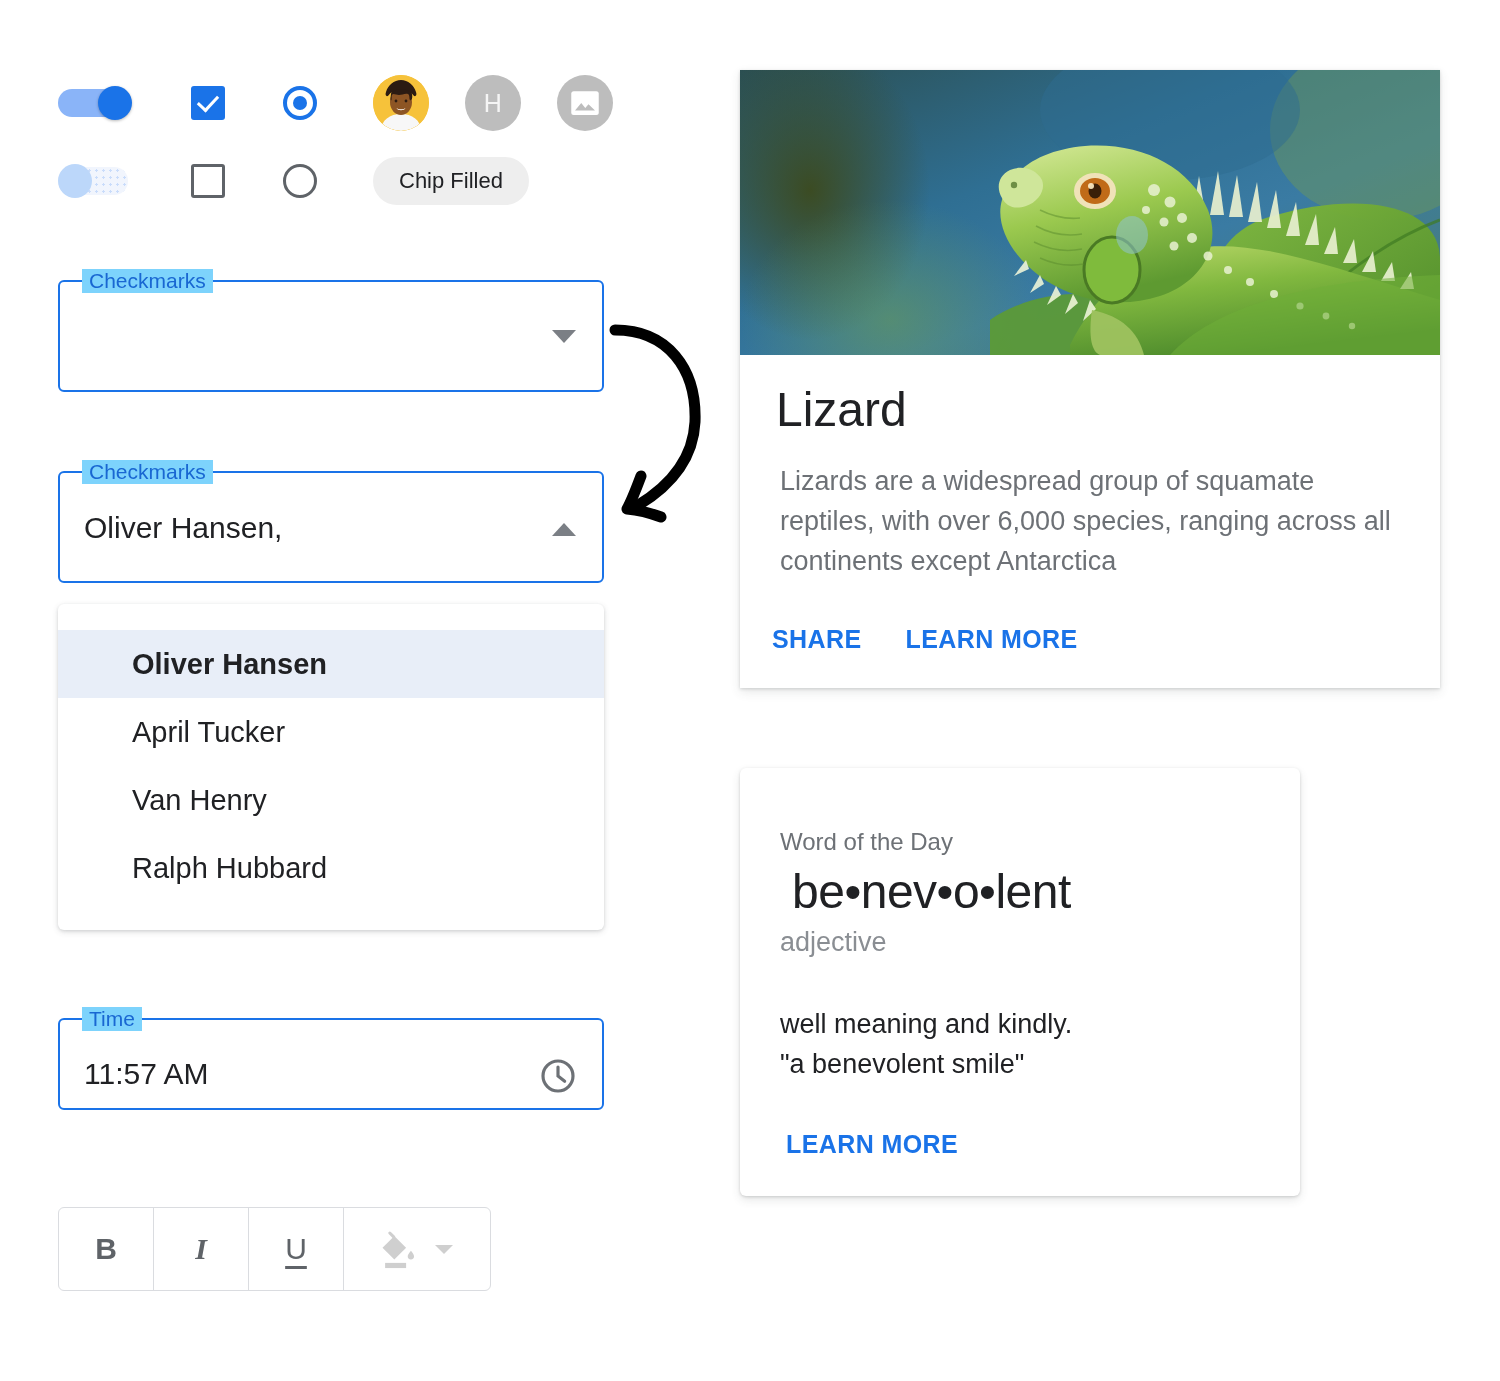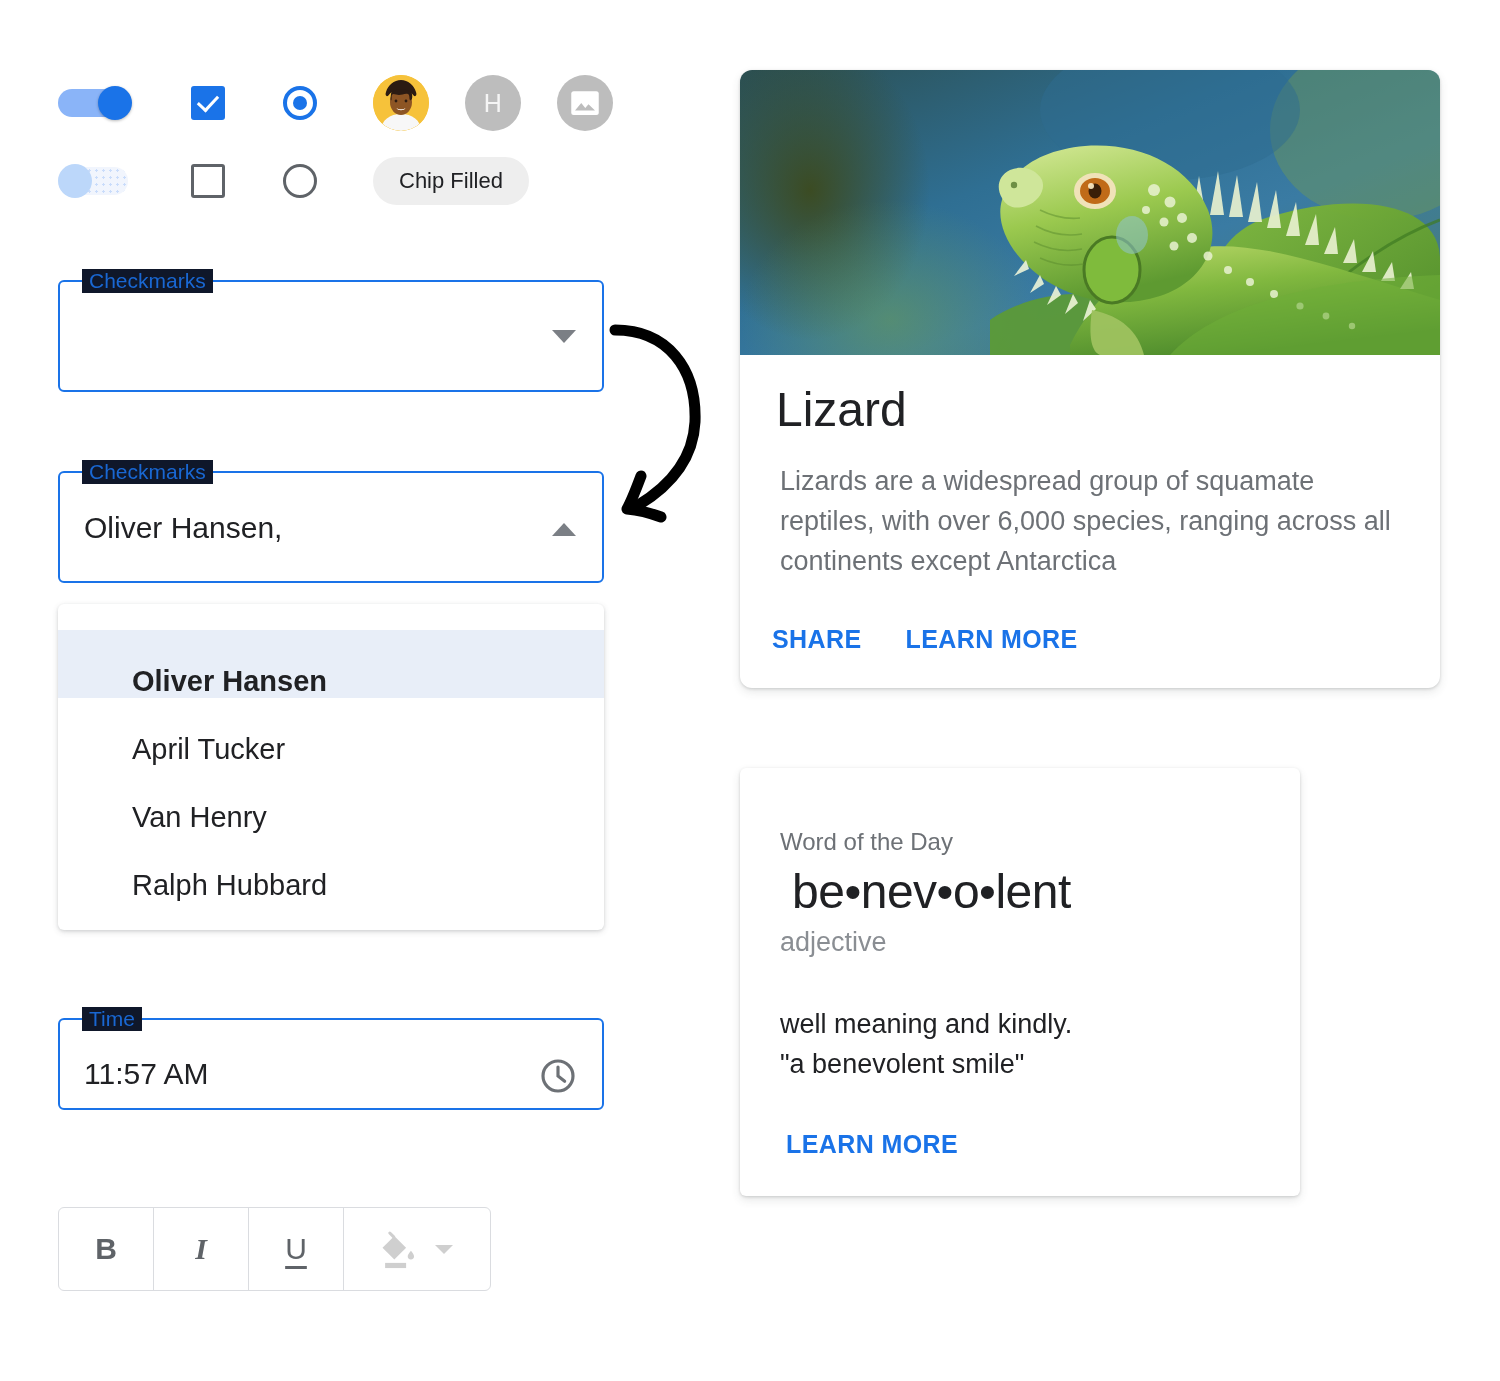--- a/index.html
+++ b/index.html
@@ -163,21 +163,21 @@
     box-sizing: border-box;
     border: 2px solid #1a73e8;
     border-radius: 6px;
     background: #fff;
   }
   .field .legend {
     position: absolute;
     top: -13px;
     left: 22px;
     padding: 0 7px;
-    background: #0f172a;
+    background: #7dd3fc;
     color: #1967d2;
     font-size: 21px;
     line-height: 24px;
     white-space: nowrap;
   }
   .field .value {
     position: absolute;
     left: 24px;
     font-size: 30px;
     color: #202124;
@@ -217,21 +217,21 @@
     width: 546px;
     background: #fff;
     border-radius: 6px;
     box-shadow: 0 2px 6px rgba(60,64,67,.16), 0 1px 3px rgba(60,64,67,.12);
     padding: 26px 0 28px 0;
     box-sizing: border-box;
   }
   .menu-item {
     height: 68px;
     display: flex;
-    align-items: flex-end;
+    align-items: center;
     padding-left: 74px;
     font-size: 29px;
     color: #202124;
     box-sizing: border-box;
   }
   .menu-item.selected {
     background: #e8eef8;
     font-weight: bold;
   }
 
@@ -274,21 +274,21 @@
     height: 220px;
   }
 
   
   
   #media-card {
     position: absolute;
     left: 740px;
     top: 70px;
     width: 700px;
-    border-radius: 12px;
+    border-radius: 0;
     background: #fff;
     box-shadow: 0 1px 3px rgba(60,64,67,.2), 0 4px 10px rgba(60,64,67,.12);
     overflow: hidden;
   }
   #lizard-photo {
     width: 700px;
     height: 285px;
     display: block;
     position: relative;
     overflow: hidden;

